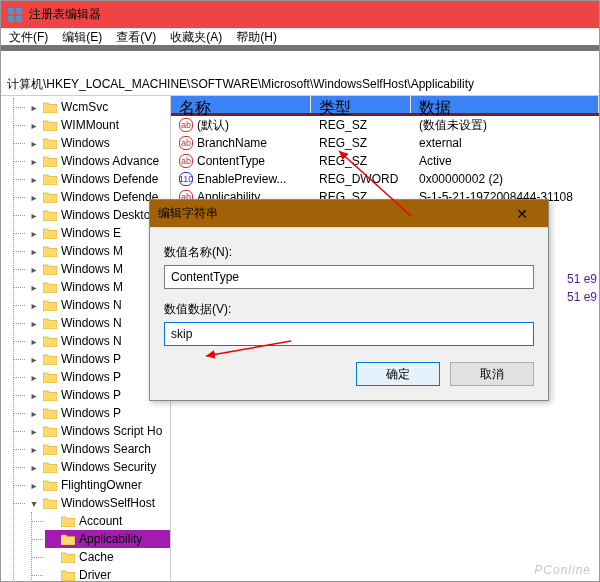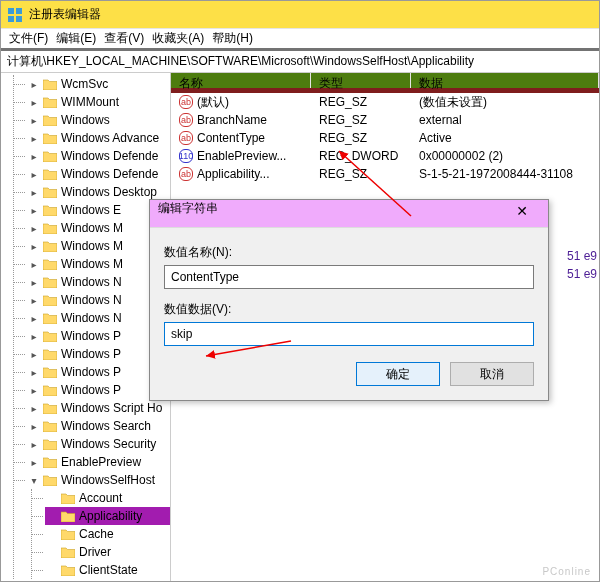--- a/index.html
+++ b/index.html
@@ -1,62 +1,62 @@
 <!DOCTYPE html>
 <html><head>
 <meta charset="utf-8">
 <style>
   * { box-sizing: border-box; font-family: "Microsoft YaHei", "Segoe UI", sans-serif; }
   body { margin: 0; background: #fff; width: 600px; height: 582px; overflow: hidden; font-size: 12px; color: #000; position: relative; border:1px solid #999;}
-  .titlebar { display: flex; align-items: center; height: 28px; padding: 0 6px; background: #fde047; border-bottom: 1px solid #e5e5e5; }
+  .titlebar { display: flex; align-items: center; height: 28px; padding: 0 6px; background: #ef4444; border-bottom: 1px solid #e5e5e5; }
   .titlebar .appicon { width: 16px; height: 16px; margin-right: 6px; display:flex; align-items:center; justify-content:center; }
-  .menubar { display: flex; gap: 8px; height: 22px; align-items: center; padding: 0 8px; border-bottom: 3px solid #737373; }
+  .menubar { display: flex; gap: 14px; height: 22px; align-items: center; padding: 0 8px; border-bottom: 6px solid #737373; }
   .menubar span { cursor: default; }
-  .addressbar { height: 22px; padding: 2px 6px; border-bottom: 1px solid #ccc; white-space: nowrap; overflow: hidden; font-size: 12px; background:#fff;}
+  .addressbar { height: 22px; padding: 2px 6px; border-bottom: 1px solid #ccc; white-space: nowrap; overflow: hidden; font-size: 12px; background:#fff;margin-top:23px;}
   .workspace { display: flex; height: calc(100% - 72px); }
   .treepanel { width: 170px; border-right: 1px solid #ccc; overflow: hidden; padding-top: 2px;}
   .tree-inner { padding-left: 26px; position:relative; }
   .tree-inner::before { content:""; position:absolute; left:12px; top:0; bottom:0; width:0; border-left:1px dotted #999; }
   .node { height: 18px; display: flex; align-items: center; gap: 4px; white-space: nowrap; padding-left:2px; position:relative; }
   .node::before { content:""; position:absolute; left:-14px; top:9px; width:12px; border-top:1px dotted #999; }
   .exp { width: 10px; height: 10px; display: inline-flex; align-items: center; justify-content: center; font-size: 10px; color: #555; }
   .folder { width: 14px; height: 11px; display:inline-block; }
   .folder svg { display:block; }
   .sel { background: #a21caf; }
   .subtree { padding-left: 18px; position:relative; }
   .subtree::before { content:""; position:absolute; left:4px; top:0; bottom:0; width:0; border-left:1px dotted #999; }
   .subtree .node::before { left:-14px; }
   .listpanel { flex: 1; overflow: hidden; position:relative; }
-  .listhead { display: flex; height: 20px; border-bottom: 5px solid #7f1d1d; font-size: 12px; background:#4d7c0f;}
+  .listhead { display: flex; height: 20px; border-bottom: 3px solid #7f1d1d; font-size: 16px; background:#3b82f6;}
   .col { padding: 2px 8px; border-right: 1px solid #e5e5e5; }
   .col.name { width: 140px; }
   .col.type { width: 100px; }
   .col.data { flex: 1; }
   .listbody { }
   .row { display: flex; height: 18px; align-items: center; }
   .cell { padding: 0 8px; white-space: nowrap; overflow: hidden; text-overflow: ellipsis; }
   .cell.name { width: 140px; display:flex; align-items:center; gap:4px;}
   .cell.type { width: 100px; }
   .cell.data { flex: 1; }
   .valicon { width:14px; height:14px; display:inline-flex; align-items:center; justify-content:center; font-size:9px; border:1px solid #c33; color:#c33; border-radius:6px; background:#fff;}
   .valicon.dw { border-color:#33c; color:#33c; }
   .dialog { position: absolute; left: 148px; top: 198px; width: 400px; background: #f0f0f0; border: 1px solid #888; box-shadow: 2px 2px 6px rgba(0,0,0,.25); }
-  .dlg-titlebar { display: flex; align-items: flex-start; height: 28px; padding: 0 8px; background: #f0abfc; border-bottom: 1px solid #ddd; justify-content: space-between; }
+  .dlg-titlebar { display: flex; align-items: center; height: 28px; padding: 0 8px; background: #a16207; border-bottom: 1px solid #ddd; justify-content: space-between; }
   .dlg-close { width: 36px; height: 22px; display:flex; align-items:center; justify-content:center; font-size:14px; }
   .dlg-body { padding: 10px 14px 14px; }
   .dlg-label { display:block; margin: 6px 0 4px; font-size:12px; }
   .dlg-field { width: 100%; height: 24px; border: 1px solid #7a7a7a; background: #fff; padding: 2px 6px; font-size: 12px; }
   .dlg-field.ro { background: #fff; color:#000; }
   .dlg-field.editable { border-color: #0078d7; }
   .dlg-buttons { display:flex; justify-content:flex-end; gap: 10px; margin-top: 16px; }
   .dlg-btn { width: 84px; height: 24px; border: 1px solid #adadad; background: #e1e1e1; display:flex; align-items:center; justify-content:center; font-size:12px; }
   .dlg-btn.primary { border-color:#0078d7; background:#e5f1fb; }
   .arrow-overlay { position:absolute; left:0; top:0; pointer-events:none; }
   .trailing { position:absolute; right:2px; color:#4c1d95; font-size:12px; }
-  .watermark { position:absolute; right:8px; bottom:4px; color:#c8c8c8; font-size:10px; letter-spacing:1px; pointer-events:none;}
+  .watermark { position:absolute; right:8px; bottom:4px; color:#c8c8c8; font-size:12px; font-style:italic; letter-spacing:1px; pointer-events:none;}
 </style>
 </head>
 <body>
 
 <div class="titlebar">
   <span class="appicon">
     <svg width="16" height="16" viewBox="0 0 16 16">
         <rect x="1" y="1" width="6" height="6" fill="#3b9bd8"></rect>
         <rect x="9" y="1" width="6" height="6" fill="#3b9bd8"></rect>
         <rect x="1" y="9" width="6" height="6" fill="#3b9bd8"></rect>
@@ -268,21 +268,21 @@
           </span>
           <span>Windows Security</span>
         </div>
         <div class="node">
           <span class="exp">▸</span>
           <span class="folder">
             <svg width="14" height="11" viewBox="0 0 14 11">
               <path d="M0 1 L5 1 L6.5 2.5 L14 2.5 L14 11 L0 11 Z" fill="#ffd96a" stroke="#c9a227" stroke-width="0.6"></path>
             </svg>
           </span>
-          <span>EnablePreview</span>
+          <span>FlightingOwner</span>
         </div>
         <div class="node">
           <span class="exp">▾</span>
           <span class="folder">
             <svg width="14" height="11" viewBox="0 0 14 11">
               <path d="M0 1 L5 1 L6.5 2.5 L14 2.5 L14 11 L0 11 Z" fill="#ffd96a" stroke="#c9a227" stroke-width="0.6"></path>
             </svg>
           </span>
           <span>WindowsSelfHost</span>
         </div>

